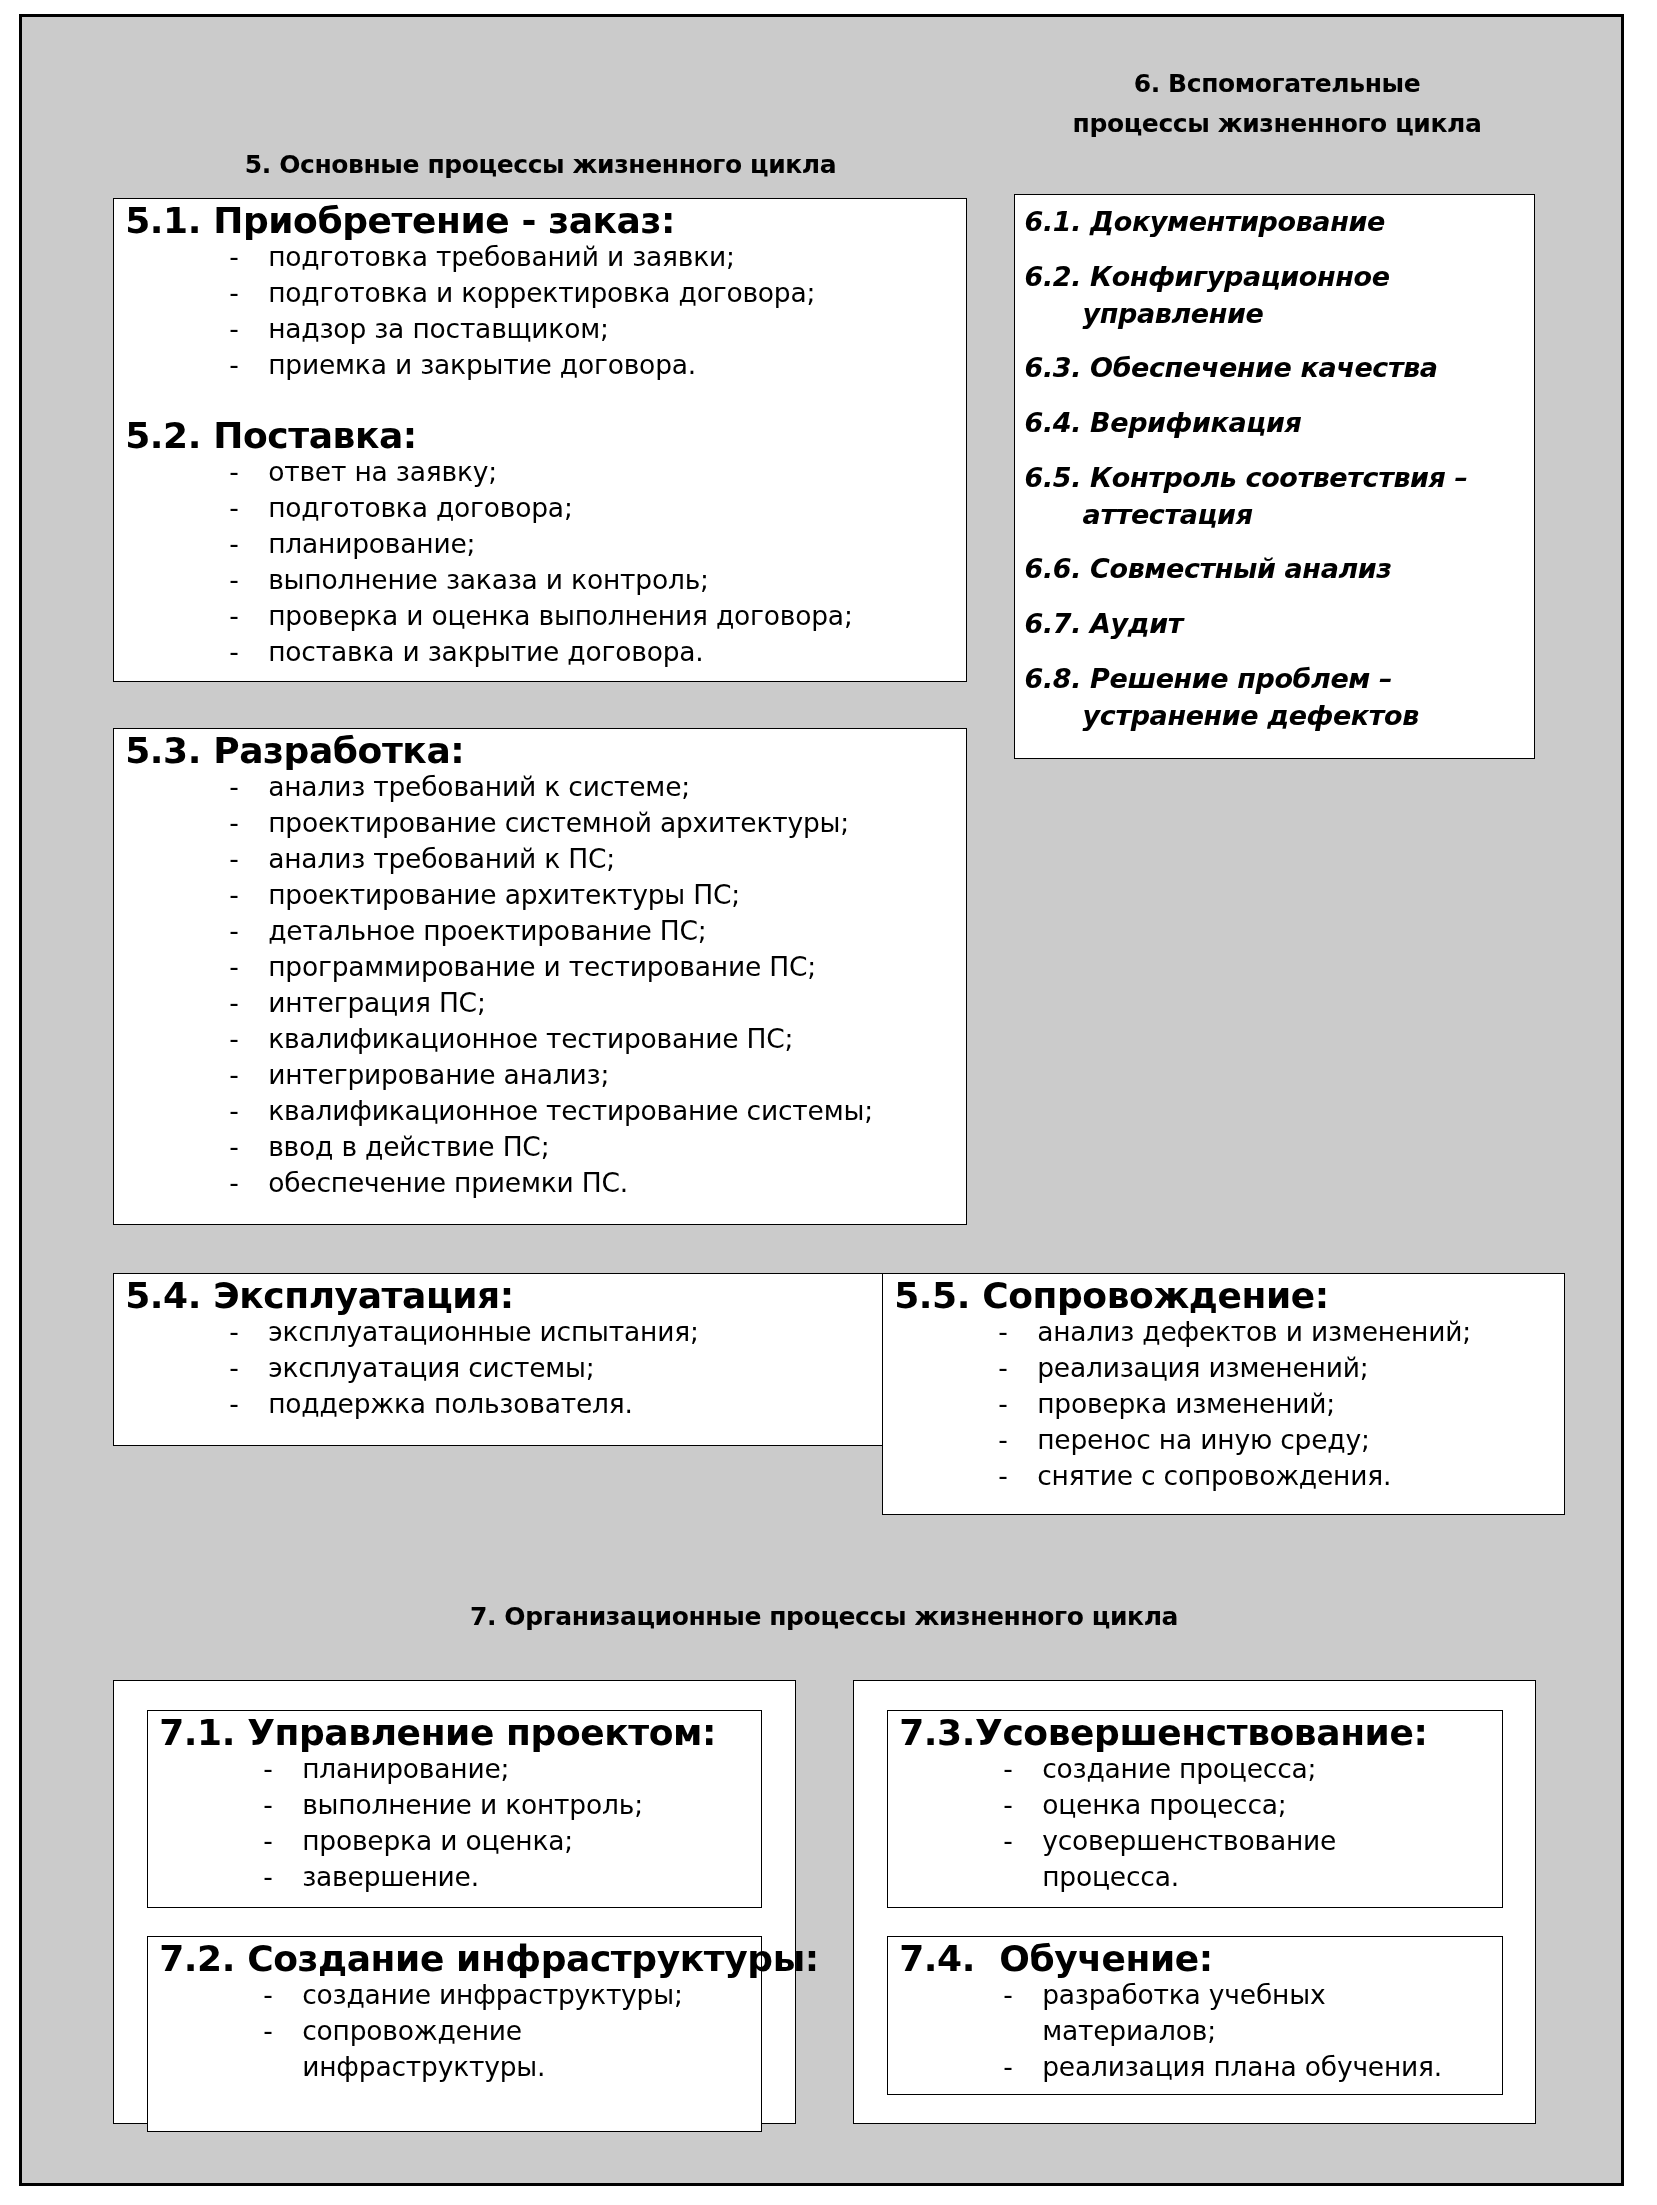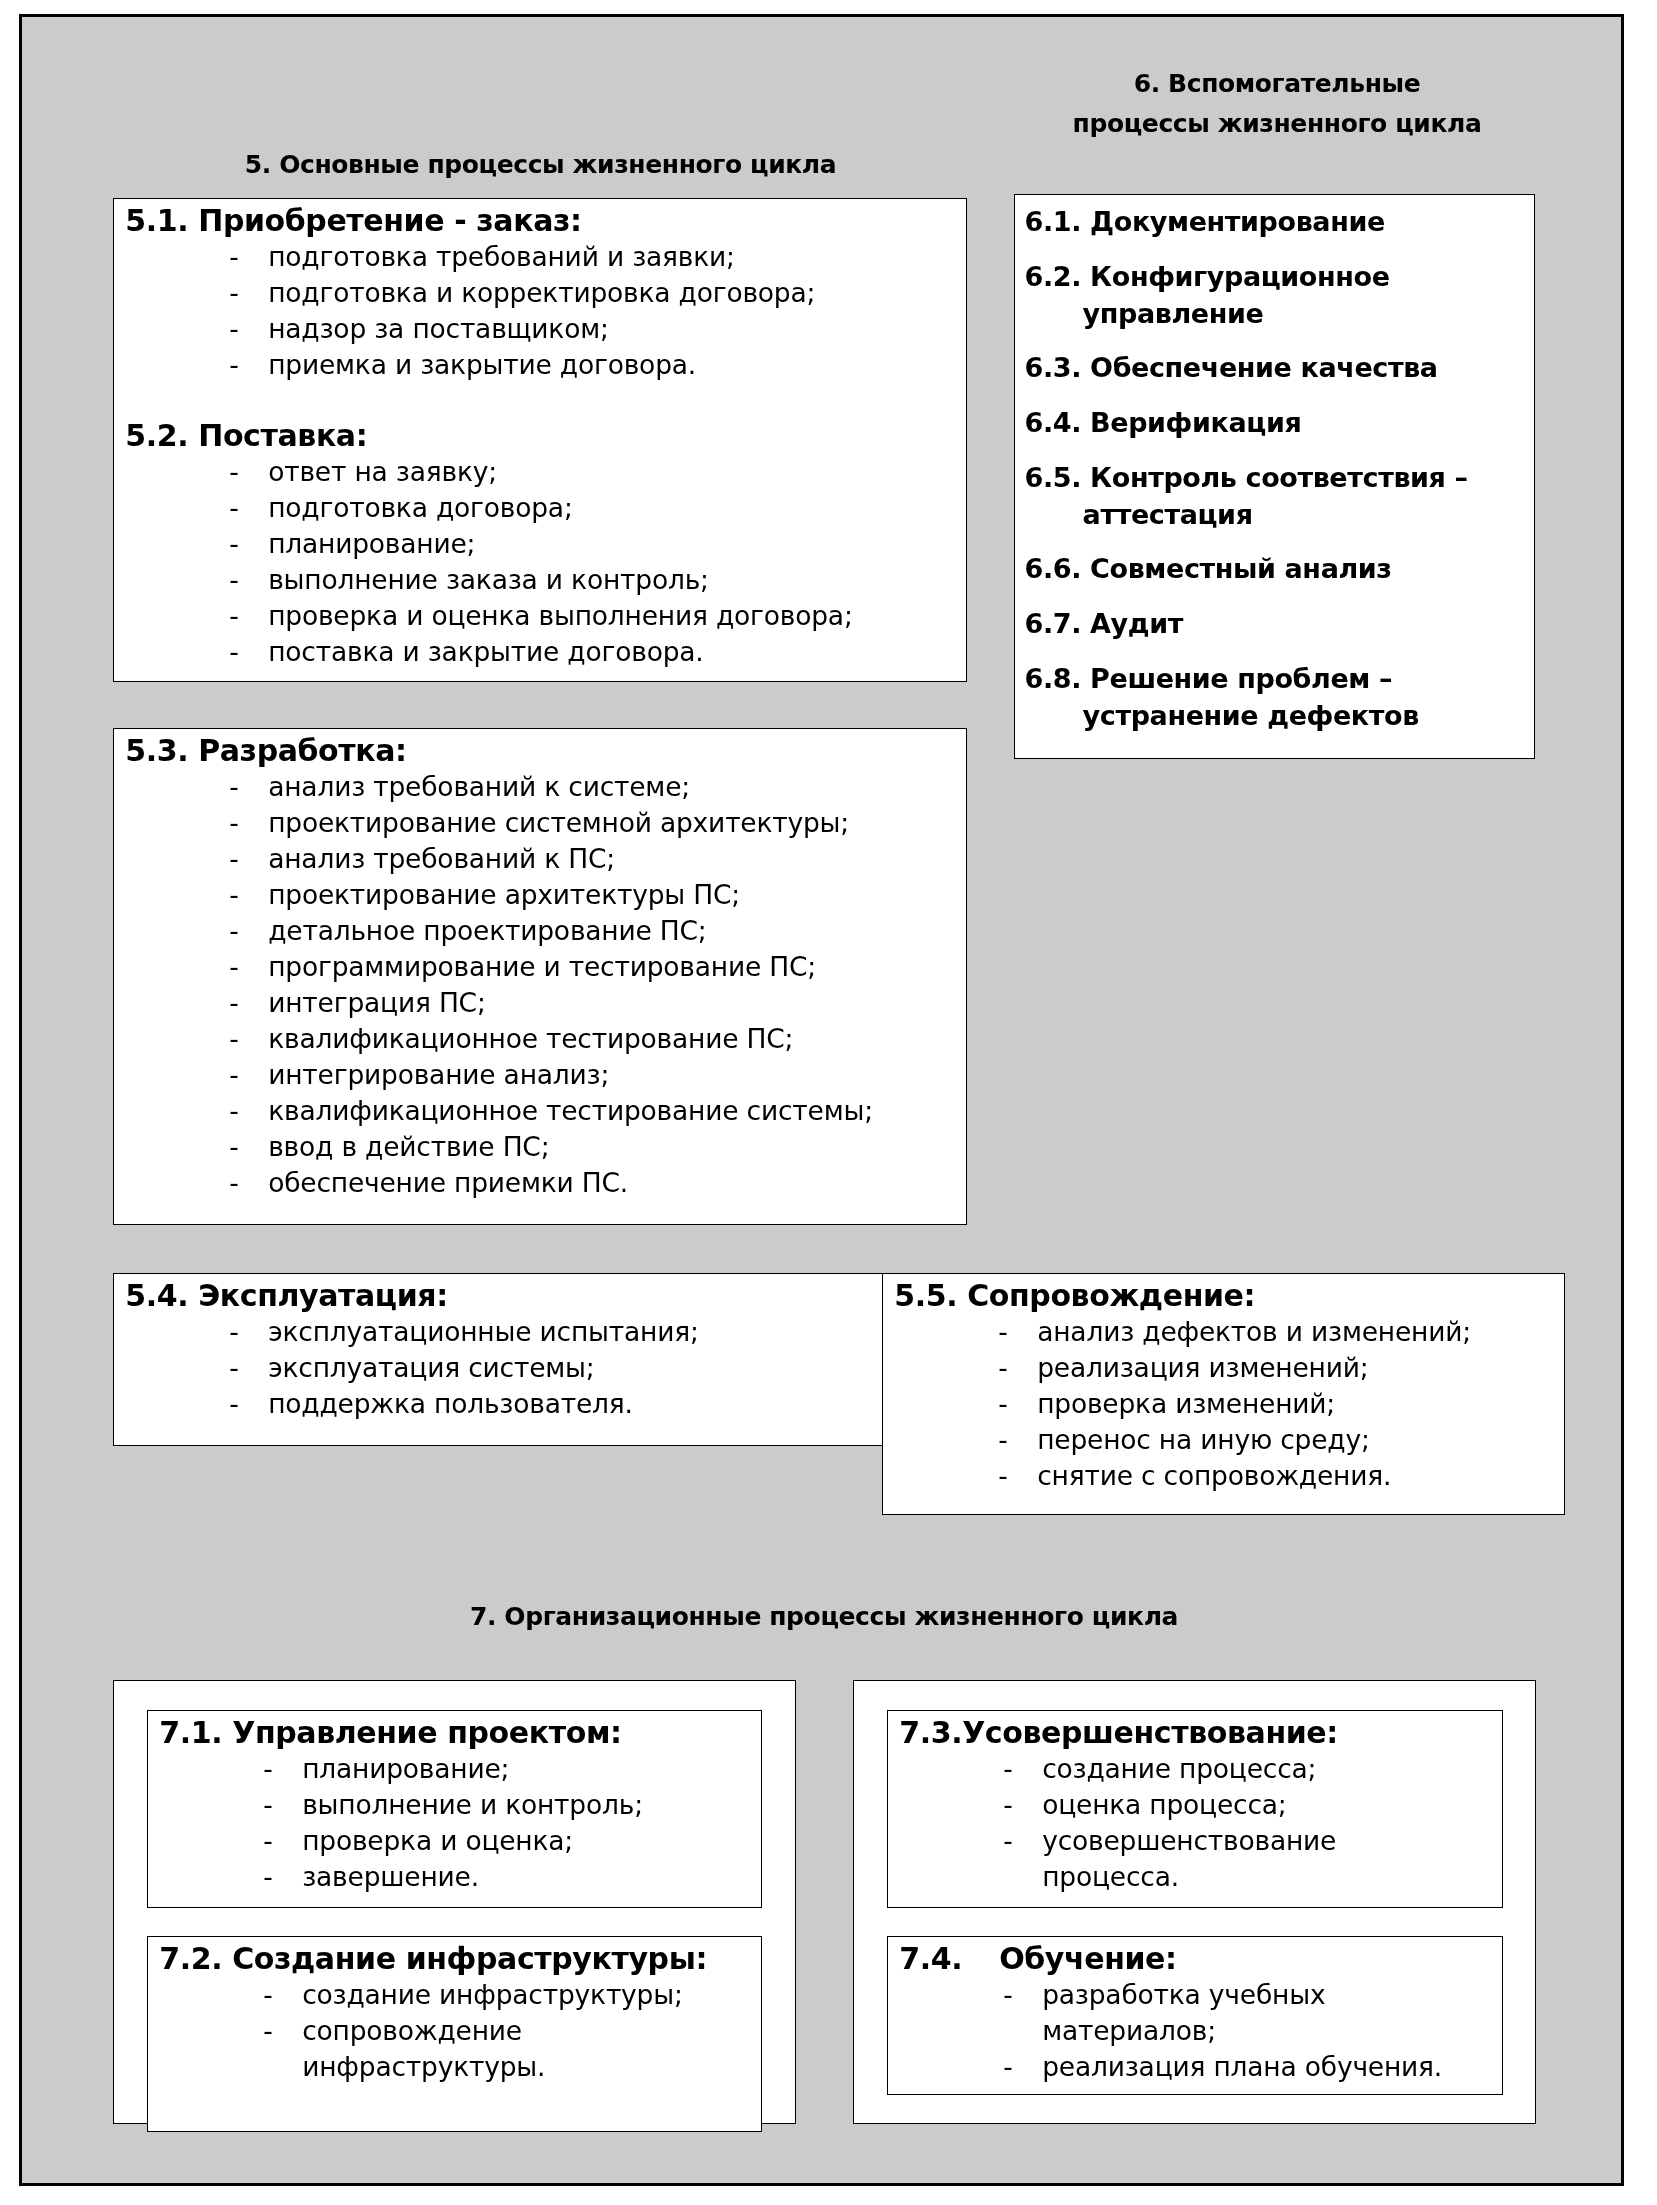--- a/index.html
+++ b/index.html
@@ -14,21 +14,21 @@
   .section-title {
     position: absolute; font-weight: bold; font-size: 25px; line-height: 40px; text-align: center;
     letter-spacing: -0.4px;
   }
   .box {
     position: absolute; background: #fff; border: 1.6px solid #000; box-sizing: border-box;
   }
   .group { position: absolute; background: #fff; border: 1.6px solid #000; box-sizing: border-box; }
   .block { position: absolute; left: 11.2px; right: 8px; }
   .h {
-    font-weight: bold; font-size: 30px; line-height: 37px; white-space: nowrap; letter-spacing: -0.4px;
+    font-weight: bold; font-size: 36px; line-height: 37px; white-space: nowrap; letter-spacing: -0.4px;
   }
   ul { list-style: none; margin: 0; padding: 0; }
   li {
     position: relative; font-size: 26.5px; line-height: 36px; padding-left: 143px; white-space: nowrap;
     letter-spacing: -0.2px;
   }
   li .dash { position: absolute; left: 104px; top: 0; }
   li.wrap { white-space: normal; }
   .aux .h { line-height: 37px; font-size: 27px; padding-left: 58px; text-indent: -58px; margin-bottom: 17.7px; white-space: normal; }
   .sub li { padding-left: 143px; }
@@ -107,21 +107,21 @@
         <li><span class="dash">-</span><span>анализ дефектов и изменений;</span></li>
         <li><span class="dash">-</span><span>реализация изменений;</span></li>
         <li><span class="dash">-</span><span>проверка изменений;</span></li>
         <li><span class="dash">-</span><span>перенос на иную среду;</span></li>
         <li><span class="dash">-</span><span>снятие с сопровождения.</span></li>
       </ul>
   </div>
 </div>
 
 <div class="box aux" style="left:1014px; top:194px; width:521px; height:565px;">
-  <div class="block" style="top:8px; left:9.6px;">
+  <div class="block" style="top:8px; left:9.6px;font-style:italic;">
     <div class="h">6.1. Документирование</div>
     <div class="h">6.2. Конфигурационное управление</div>
     <div class="h">6.3. Обеспечение качества</div>
     <div class="h">6.4. Верификация</div>
     <div class="h">6.5. Контроль соответствия – аттестация</div>
     <div class="h">6.6. Совместный анализ</div>
     <div class="h">6.7. Аудит</div>
     <div class="h">6.8. Решение проблем – устранение дефектов</div>
   </div>
 </div>

